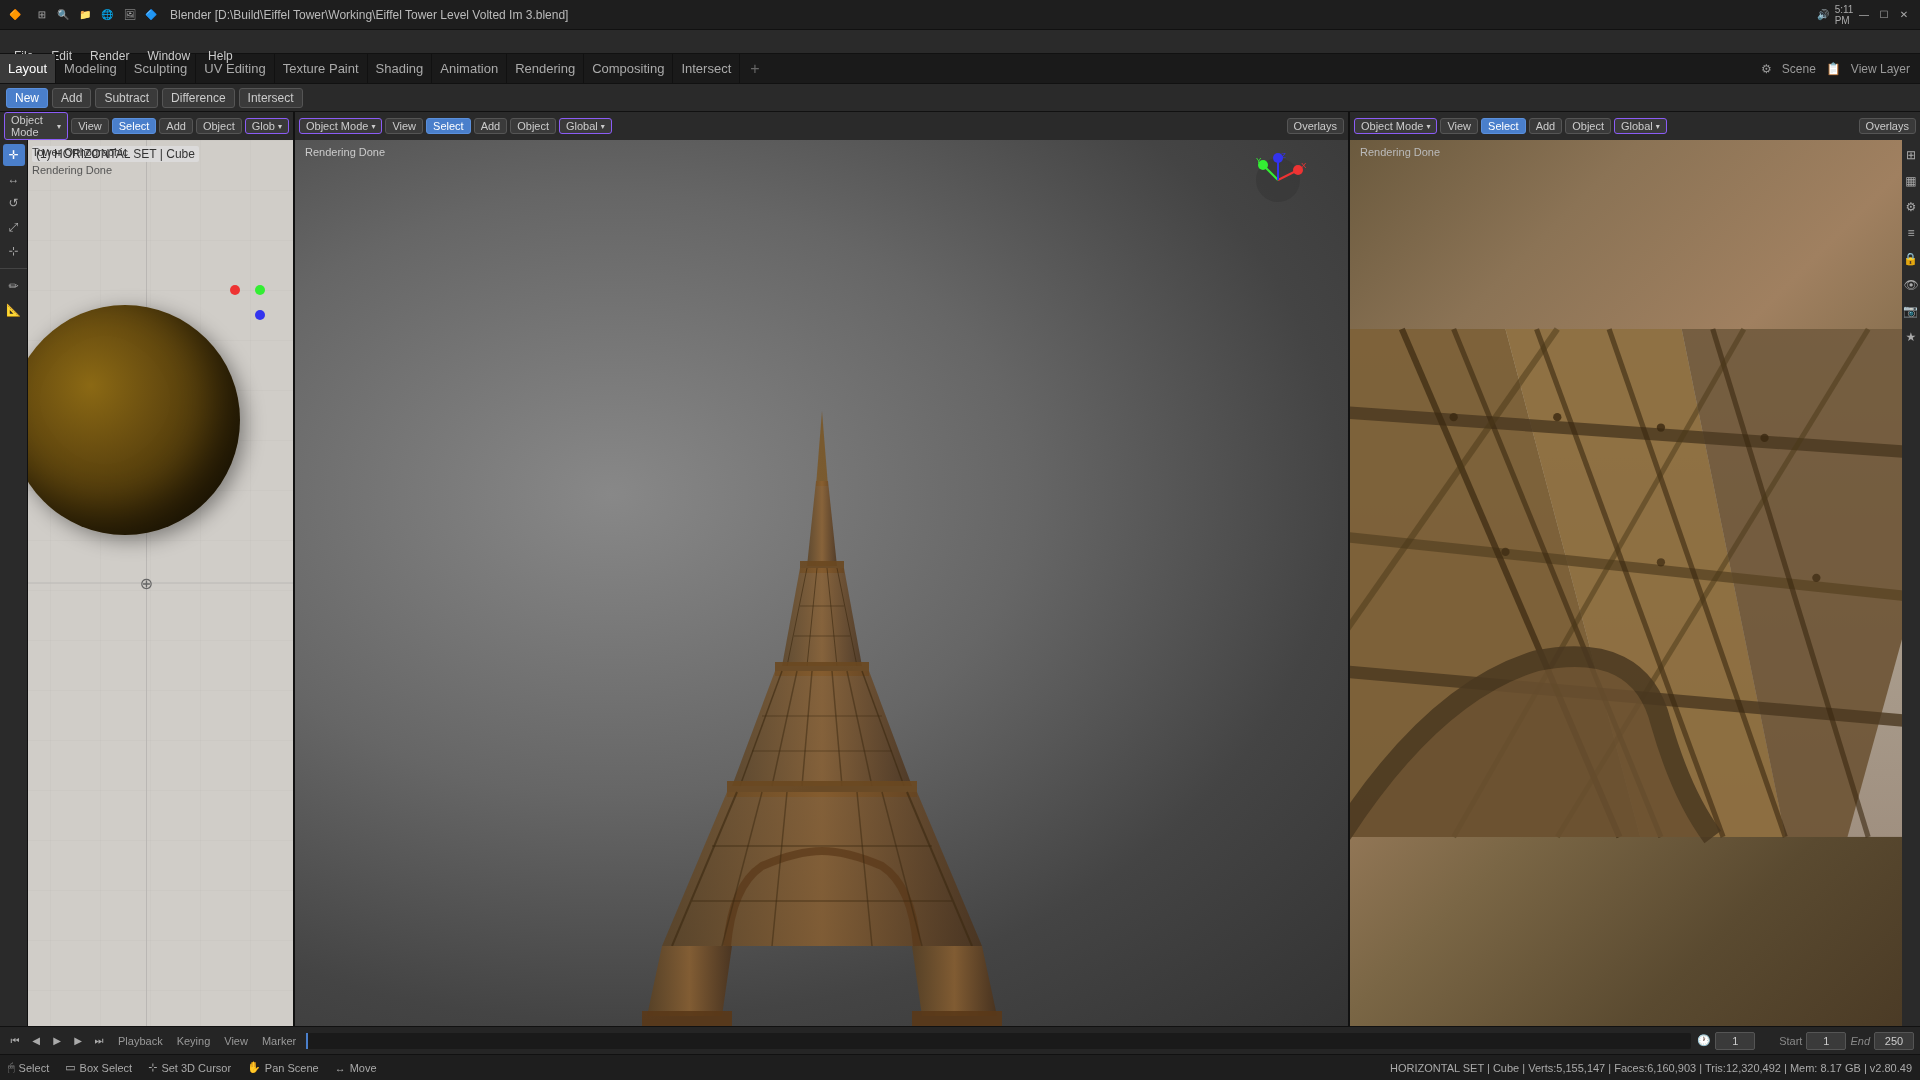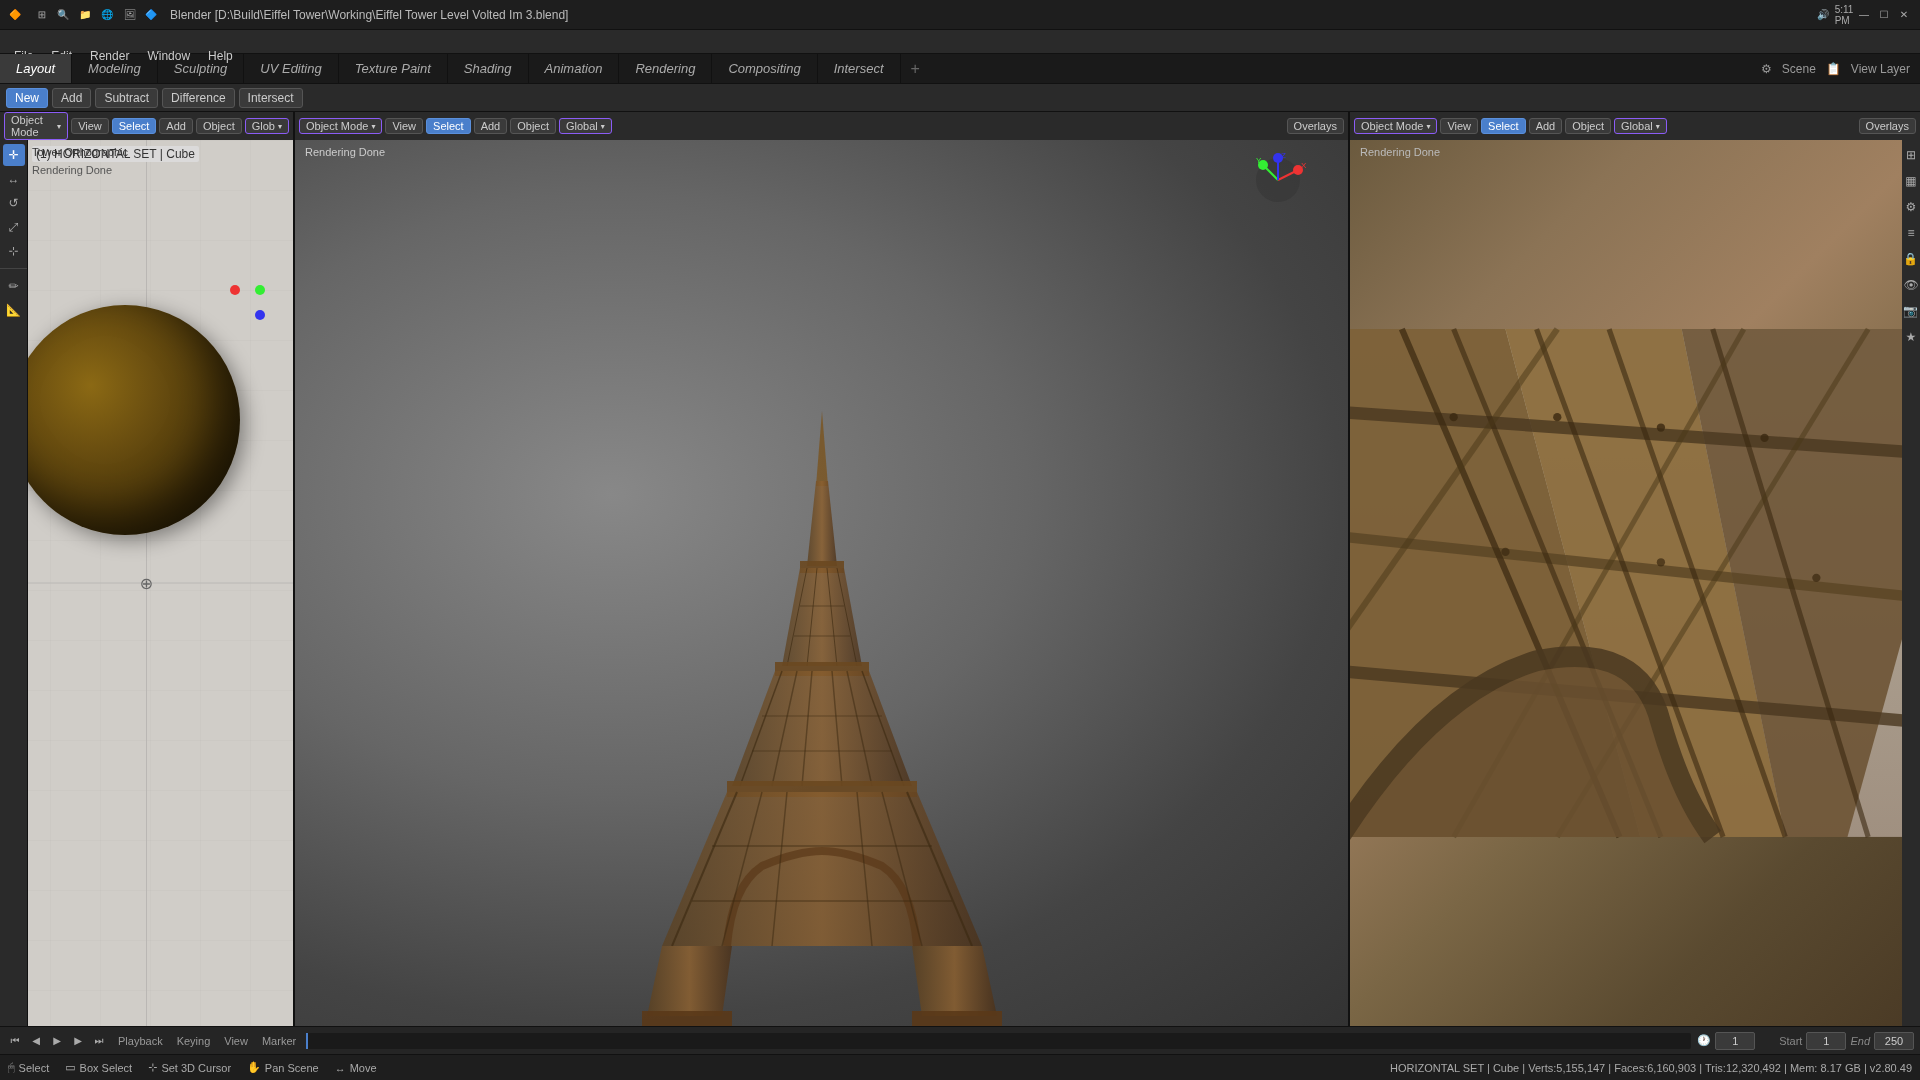--- a/index.html
+++ b/index.html
@@ -82,28 +82,27 @@
 
     
     #workspace-tabs {
       height: 30px;
       background: #1a1a1a;
       display: flex;
       align-items: stretch;
       border-bottom: 1px solid #111;
     }
     .ws-tab {
-      padding: 0 16px;
+      padding: 0 8px;
       display: flex;
       align-items: center;
       font-size: 13px;
       color: #aaa;
       cursor: pointer;
       border-right: 1px solid #111;
-      font-style: italic;
     }
     .ws-tab.active {
       background: #3a3a3a;
       color: #fff;
     }
     .ws-tab-plus {
       padding: 0 10px;
       display: flex;
       align-items: center;
       color: #666;

